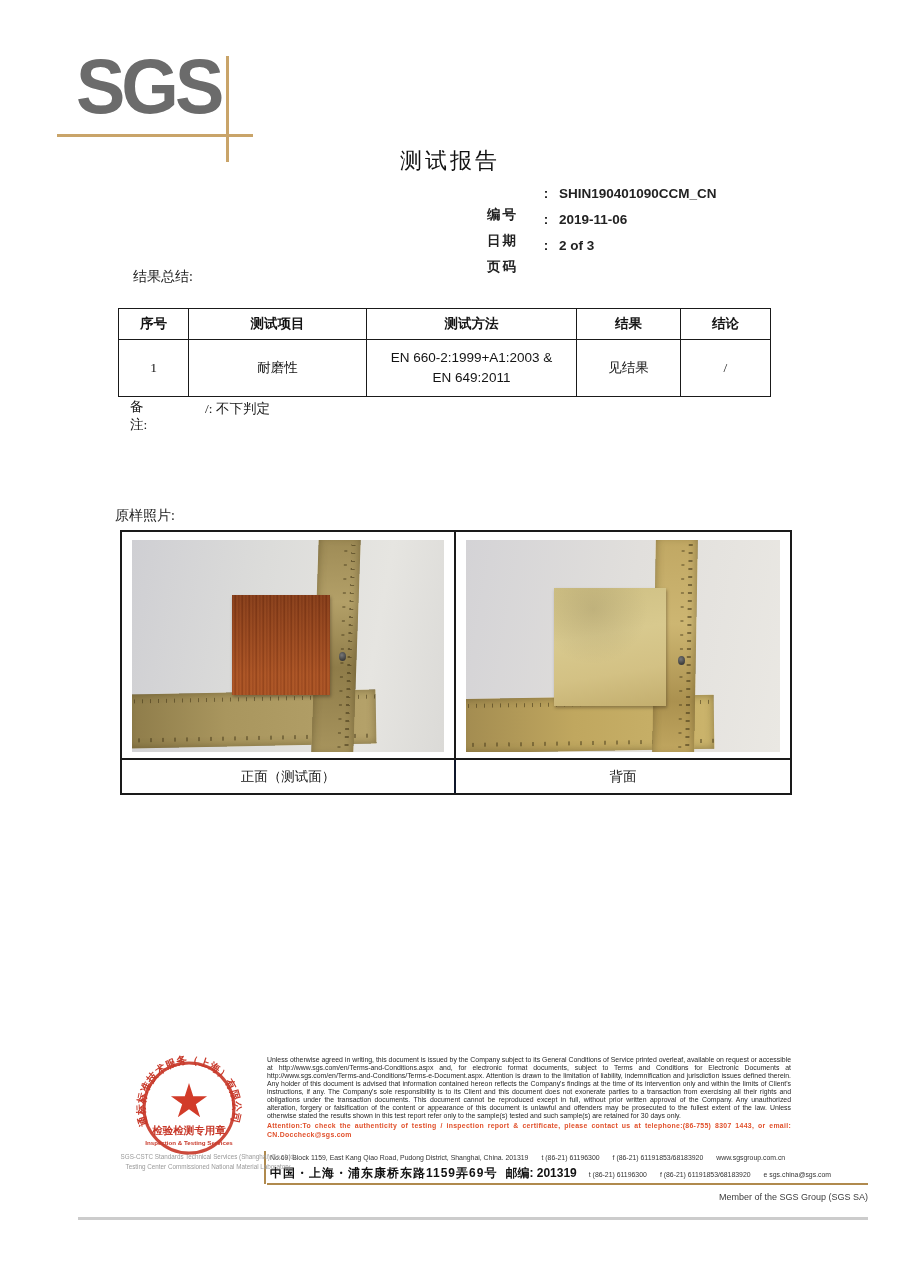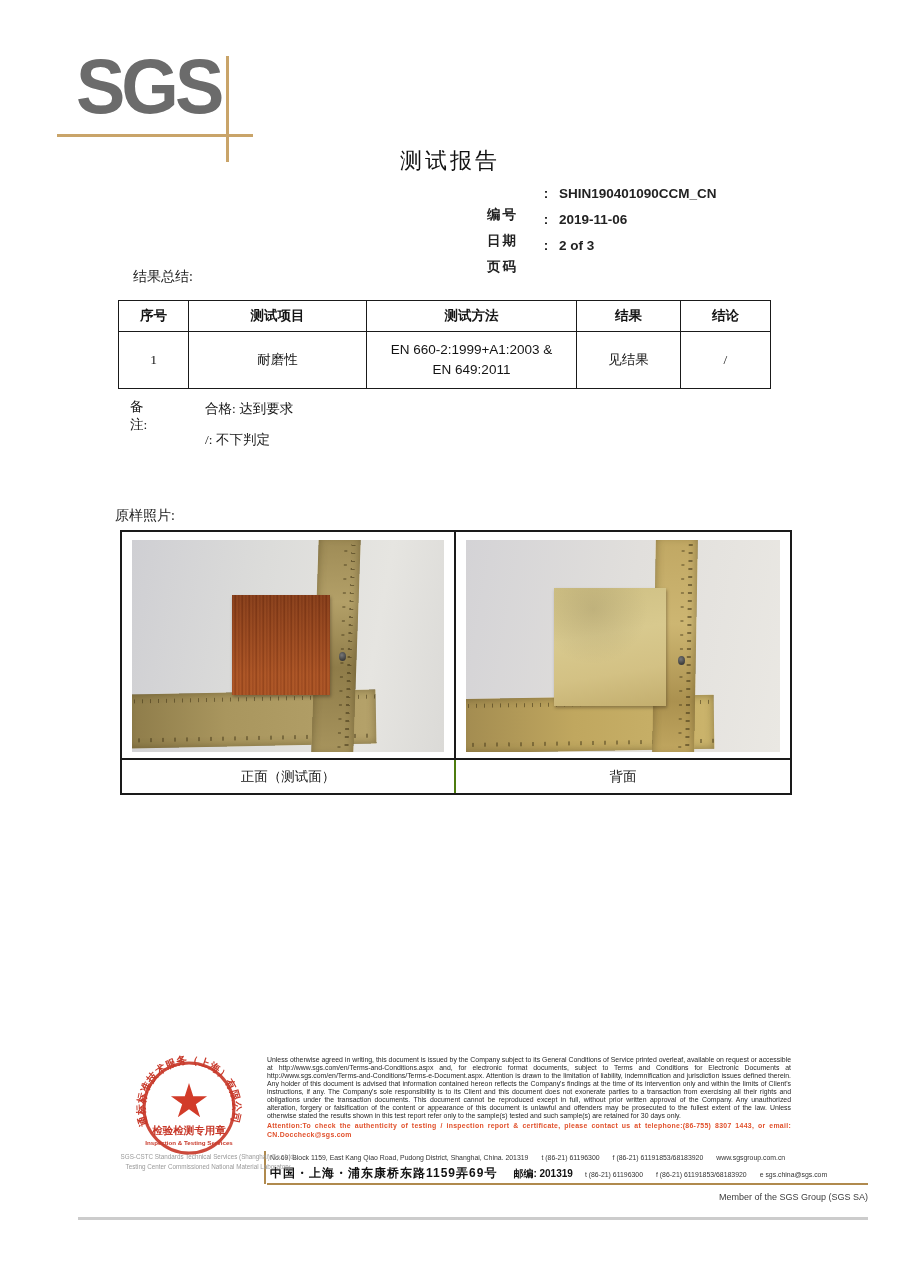--- a/index.html
+++ b/index.html
@@ -16,21 +16,21 @@
   .meta{position:absolute;left:487px;top:180px;font-size:13.5px;font-weight:bold;color:#222;}
   .meta-row{display:flex;height:26px;align-items:center;}
   .meta-label{width:46px;letter-spacing:2px;margin-top:44px;}
   .meta-colon{width:26px;text-align:center;}
   .meta-value{white-space:nowrap;}
 
   
   .section-label{position:absolute;font-size:14px;color:#1c1c1c;
                  font-family:"Liberation Serif","DejaVu Serif",serif;}
   #label-summary{left:133px;top:268px;}
-  table.summary{position:absolute;left:118px;top:300px;border-collapse:collapse;
+  table.summary{position:absolute;left:118px;top:308px;border-collapse:collapse;
                 table-layout:fixed;font-family:"Liberation Serif","DejaVu Serif",serif;border-radius:27px;}
   table.summary td,table.summary th{border:1.6px solid #1a1a1a;text-align:center;
                 vertical-align:middle;font-size:13.5px;color:#141414;padding:0;}
   table.summary th{height:30px;font-weight:600;}
   table.summary td{height:56px;}
   .method-line{font-family:"Liberation Sans","DejaVu Sans",sans-serif;line-height:1.5;}
 
   
   .remarks{position:absolute;left:130px;top:398px;
            font-family:"Liberation Serif","DejaVu Serif",serif;font-size:13.5px;color:#161616;}
@@ -73,38 +73,38 @@
   .sample-tan{left:88px;top:48px;width:112px;height:118px;
       background:radial-gradient(circle at 35% 18%,rgba(140,128,90,.28),rgba(0,0,0,0) 45%),
       linear-gradient(170deg,#cfc084 0%,#d8c98e 40%,#d3c184 70%,#c3ae6e 100%);}
   .ruler-hole{position:absolute;width:7px;height:9px;border-radius:50%;
       background:radial-gradient(circle at 40% 35%,#777,#3d3d3d 70%);}
   .photo-a .ruler-hole{left:207px;top:112px;}
   .photo-b .ruler-hole{left:212px;top:116px;}
   .caption-row{display:flex;border-top:2px solid #1a1a1a;}
   .caption-cell{width:334px;box-sizing:border-box;height:33px;line-height:33px;text-align:center;
       font-size:13.5px;font-family:"Liberation Serif","DejaVu Serif",serif;color:#141414;}
-  .caption-cell.left{border-right:2px solid #4d7c0f;}
+  .caption-cell.left{border-right:2px solid #0f172a;}
 
   
   .stamp{position:absolute;left:117px;top:1046px;z-index:3;}
   .stamp-company{position:absolute;left:108px;top:1152px;width:200px;z-index:2;
       font-size:6.3px;line-height:10px;color:#9a9a9a;text-align:center;filter:blur(.45px);}
   .legal{position:absolute;left:267px;top:1056px;width:524px;}
   .disclaimer{margin:0;font-size:6.9px;line-height:8.05px;text-align:justify;color:#262626;}
   .attention{margin:2px 0 0 0;font-size:6.9px;line-height:8.2px;font-weight:bold;
       color:#e0502b;text-align:justify;letter-spacing:.3px;}
   .addr-vline{position:absolute;left:264px;top:1151px;width:2px;height:33px;background:#b08a4e;}
   .addr-en{position:absolute;left:270px;top:1154px;width:600px;font-size:6.9px;color:#333;
       display:flex;align-items:baseline;white-space:nowrap;}
   .addr-en span{margin-right:13px;}
   .addr-cn{position:absolute;left:270px;top:1165px;width:600px;display:flex;align-items:baseline;
       white-space:nowrap;}
   .addr-cn .cn-big{font-size:12px;font-weight:bold;color:#111;margin-right:8px;letter-spacing:1px;}
-  .addr-cn .cn-post{font-size:10px;font-weight:bold;color:#111;margin-right:12px;margin-left:8px;}
+  .addr-cn .cn-post{font-size:12px;font-weight:bold;color:#111;margin-right:12px;}
   .addr-cn .sm{font-size:6.9px;color:#333;margin-right:13px;}
   .footer-rule-gold{position:absolute;left:267px;top:1183px;width:601px;height:2px;background:#b08a4e;}
   .member{position:absolute;right:32px;top:1192px;font-size:9px;color:#3c3c3c;}
   .footer-rule-gray{position:absolute;left:78px;top:1217px;width:790px;height:3px;background:#cccccc;}
 </style>
 </head>
 <body>
 
 <div class="page">
 
@@ -158,21 +158,20 @@
       </td>
       <td>见结果</td>
       <td>/</td>
     </tr>
   </tbody>
     </table>
 
   <div class="remarks">
     <div class="remark-label">备注:</div>
     <div class="remark-lines">
-      <div class="remark-line">合格: 达到要求</div>
       <div class="remark-line">/: 不下判定</div>
     </div>
   </div>
 
   <div class="section-label" id="label-photos">原样照片:</div>
 
   <div class="photo-table">
     <div class="photo-row">
       <div class="photo-cell left">
         <div class="photo photo-a">

